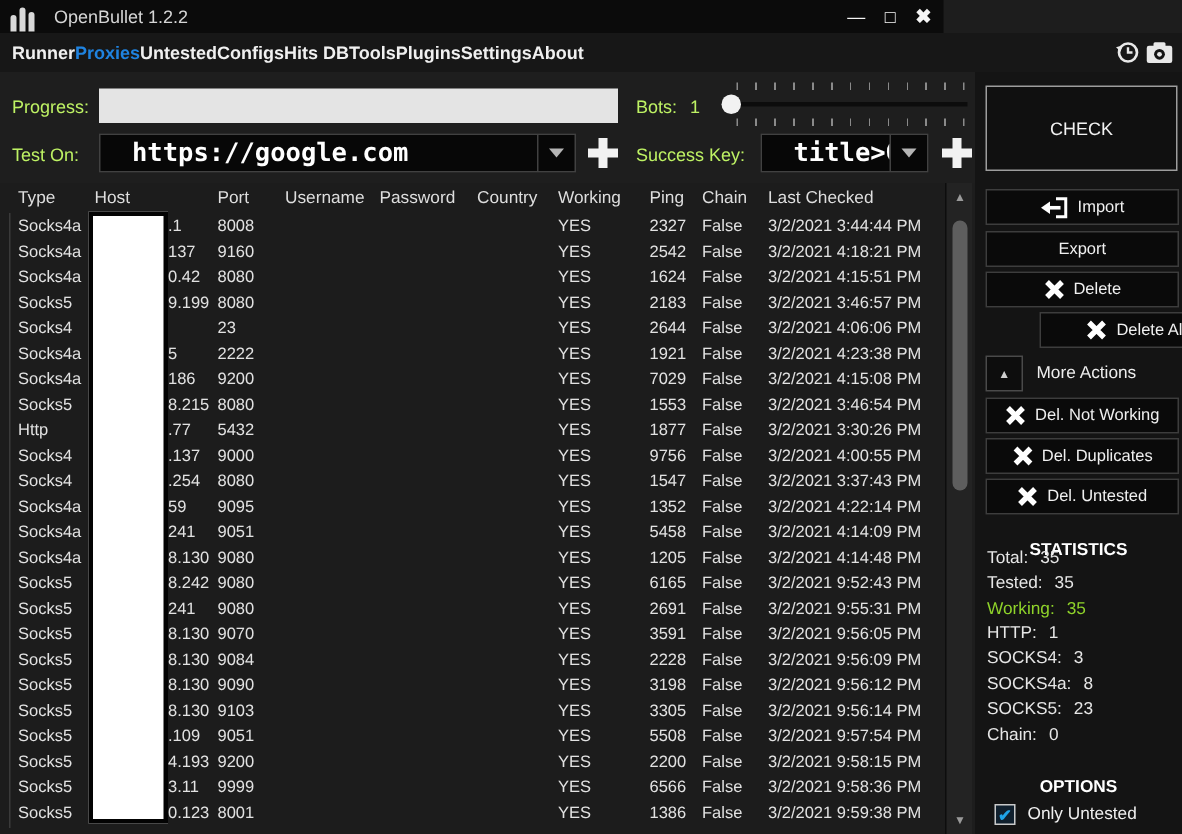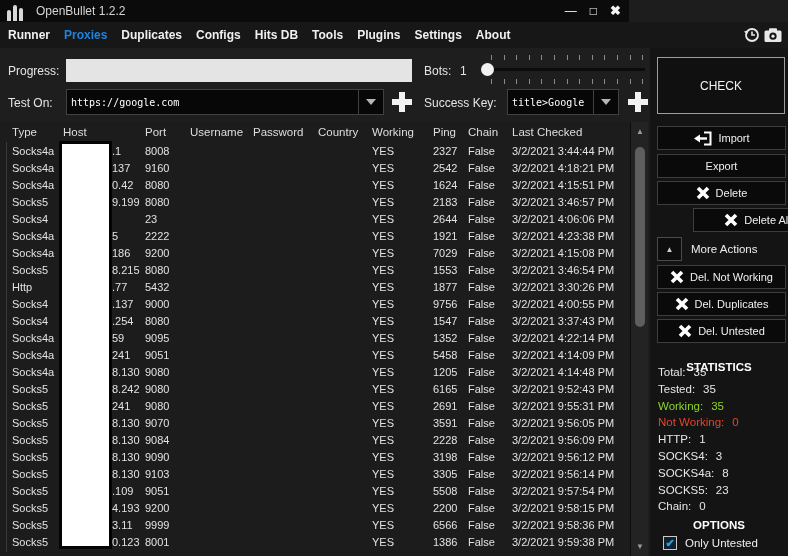--- a/index.html
+++ b/index.html
@@ -14,38 +14,38 @@
   .logo i { display:block; width:4px; background:#d8d8d8; border-radius:2px 2px 0 0; }
   .logo i:nth-child(1){ height:11px; } .logo i:nth-child(2){ height:16px; } .logo i:nth-child(3){ height:13px; }
   .title { margin-left:13px; font-size:12px; color:#d6d6d6; }
   .win-controls { position:absolute; right:8px; top:0; height:22px; display:flex; gap:13px; align-items:center; }
   .win-controls span { color:#f5f5f5; font-size:12px; line-height:22px; cursor:default; }
   .win-controls .close { font-size:13px; font-weight:bold; }
 
   
   .menubar { position:absolute; left:0; top:22px; width:788px; height:26px;
              background:#171717; display:flex; align-items:center; padding:0 8px; }
-  .menu-items { display:flex; gap:14px; }
+  .menu-items { display:flex; }
   .menu-item { font-size:12px; font-weight:bold; color:#f0f0f0; cursor:default; }
   .menu-icons { position:absolute; right:6px; top:4px; display:flex; gap:4px; align-items:center; }
 
   
   .controls { position:absolute; left:0; top:48px; width:650px; height:74px; background:#1e1e1e; }
-  .ctl-label { position:absolute; font-size:12px; color:#e5e5e5; }
+  .ctl-label { position:absolute; font-size:12px; color:#bef264; }
   .progress-bar { position:absolute; left:66px; top:11px; width:346px; height:23px; background:#e4e4e4; }
   .slider { position:absolute; left:477px; top:5px; width:172px; height:36px; }
   .slider .ticks { position:absolute; left:14px; width:152px; height:5px;
     background:repeating-linear-gradient(90deg,#8a8a8a 0,#8a8a8a 1px,transparent 1px,transparent 12.6px); }
   .slider .ticks.top { top:2px; } .slider .ticks.bottom { top:26px; }
   .slider .track { position:absolute; left:4px; top:15px; width:164px; height:3px; background:#0c0c0c; }
   .slider .thumb { position:absolute; left:4px; top:10px; width:13px; height:13px; border-radius:50%; background:#f2f2f2; }
   .combo { position:absolute; height:26px; background:#070707; border:1px solid #414141;
            display:flex; align-items:center; }
-  .combo .val { flex:1; padding-left:4px; font-family:"DejaVu Sans Mono", monospace; font-size:10px; color:#ffffff;
-                white-space:nowrap; overflow:hidden; }
+  .combo .val { flex:1; padding-left:21px; font-family:"DejaVu Sans Mono", monospace; font-size:17px; color:#ffffff;
+                white-space:nowrap; overflow:hidden;font-weight:bold; }
   .combo .arrow-box { width:25px; height:100%; border-left:1px solid #414141; display:flex; align-items:center; justify-content:center; }
   .caret-down { width:0; height:0; border-left:5px solid transparent; border-right:5px solid transparent; border-top:6px solid #b5b5b5; }
   .plus-btn { position:absolute; width:24px; height:24px; background:none; border:none; display:flex; align-items:center; justify-content:center; cursor:pointer; }
 
   
   .right-panel { position:absolute; left:650px; top:48px; width:138px; height:508px; background:#141414; }
   .check-btn { position:absolute; left:7px; top:9px; width:128px; height:57px; background:#101010;
                border:1px solid #9d9d9d; color:#f2f2f2; font-size:12px; font-family:inherit; cursor:pointer; }
   .side-btn { position:absolute; left:7px; width:129px; height:24px; background:#0a0a0a; border:1px solid #3d3d3d;
               color:#f0f0f0; font-size:11px; display:flex; align-items:center; justify-content:center; gap:6px;
@@ -96,21 +96,21 @@
       <span>—</span>
       <span>□</span>
       <span class="close">✖</span>
     </div>
   </div>
 
   <div class="menubar">
     <div class="menu-items">
         <span class="menu-item">Runner</span>
         <span class="menu-item active" style="color: rgb(31, 131, 224);">Proxies</span>
-        <span class="menu-item">Duplicates</span>
+        <span class="menu-item">Untested</span>
         <span class="menu-item">Configs</span>
         <span class="menu-item">Hits DB</span>
         <span class="menu-item">Tools</span>
         <span class="menu-item">Plugins</span>
         <span class="menu-item">Settings</span>
         <span class="menu-item">About</span>
       </div>
     <div class="menu-icons">
       <svg width="17" height="17" viewBox="0 0 17 17">
         <circle cx="9" cy="9" r="6" fill="none" stroke="#e8e8e8" stroke-width="1.8"></circle>
@@ -550,21 +550,20 @@
           <path d="M2 2 L12 12 M12 2 L2 12" stroke="#ffffff" stroke-width="3.6"></path>
         </svg>
       <span>Del. Untested</span>
     </div>
 
     <div class="stats-title">STATISTICS</div>
     <div class="stats-list">
         <div class="stat-line"><span>Total:</span><span class="stat-val">35</span></div>
         <div class="stat-line"><span>Tested:</span><span class="stat-val">35</span></div>
         <div class="stat-line"><span style="color: rgb(143, 211, 42);">Working:</span><span class="stat-val" style="color: rgb(143, 211, 42);">35</span></div>
-        <div class="stat-line"><span style="color: rgb(232, 67, 42);">Not Working:</span><span class="stat-val" style="color: rgb(232, 67, 42);">0</span></div>
         <div class="stat-line"><span>HTTP:</span><span class="stat-val">1</span></div>
         <div class="stat-line"><span>SOCKS4:</span><span class="stat-val">3</span></div>
         <div class="stat-line"><span>SOCKS4a:</span><span class="stat-val">8</span></div>
         <div class="stat-line"><span>SOCKS5:</span><span class="stat-val">23</span></div>
         <div class="stat-line"><span>Chain:</span><span class="stat-val">0</span></div>
       </div>
 
     <div class="options-title">OPTIONS</div>
     <div class="option-row">
       <span class="checkbox">

